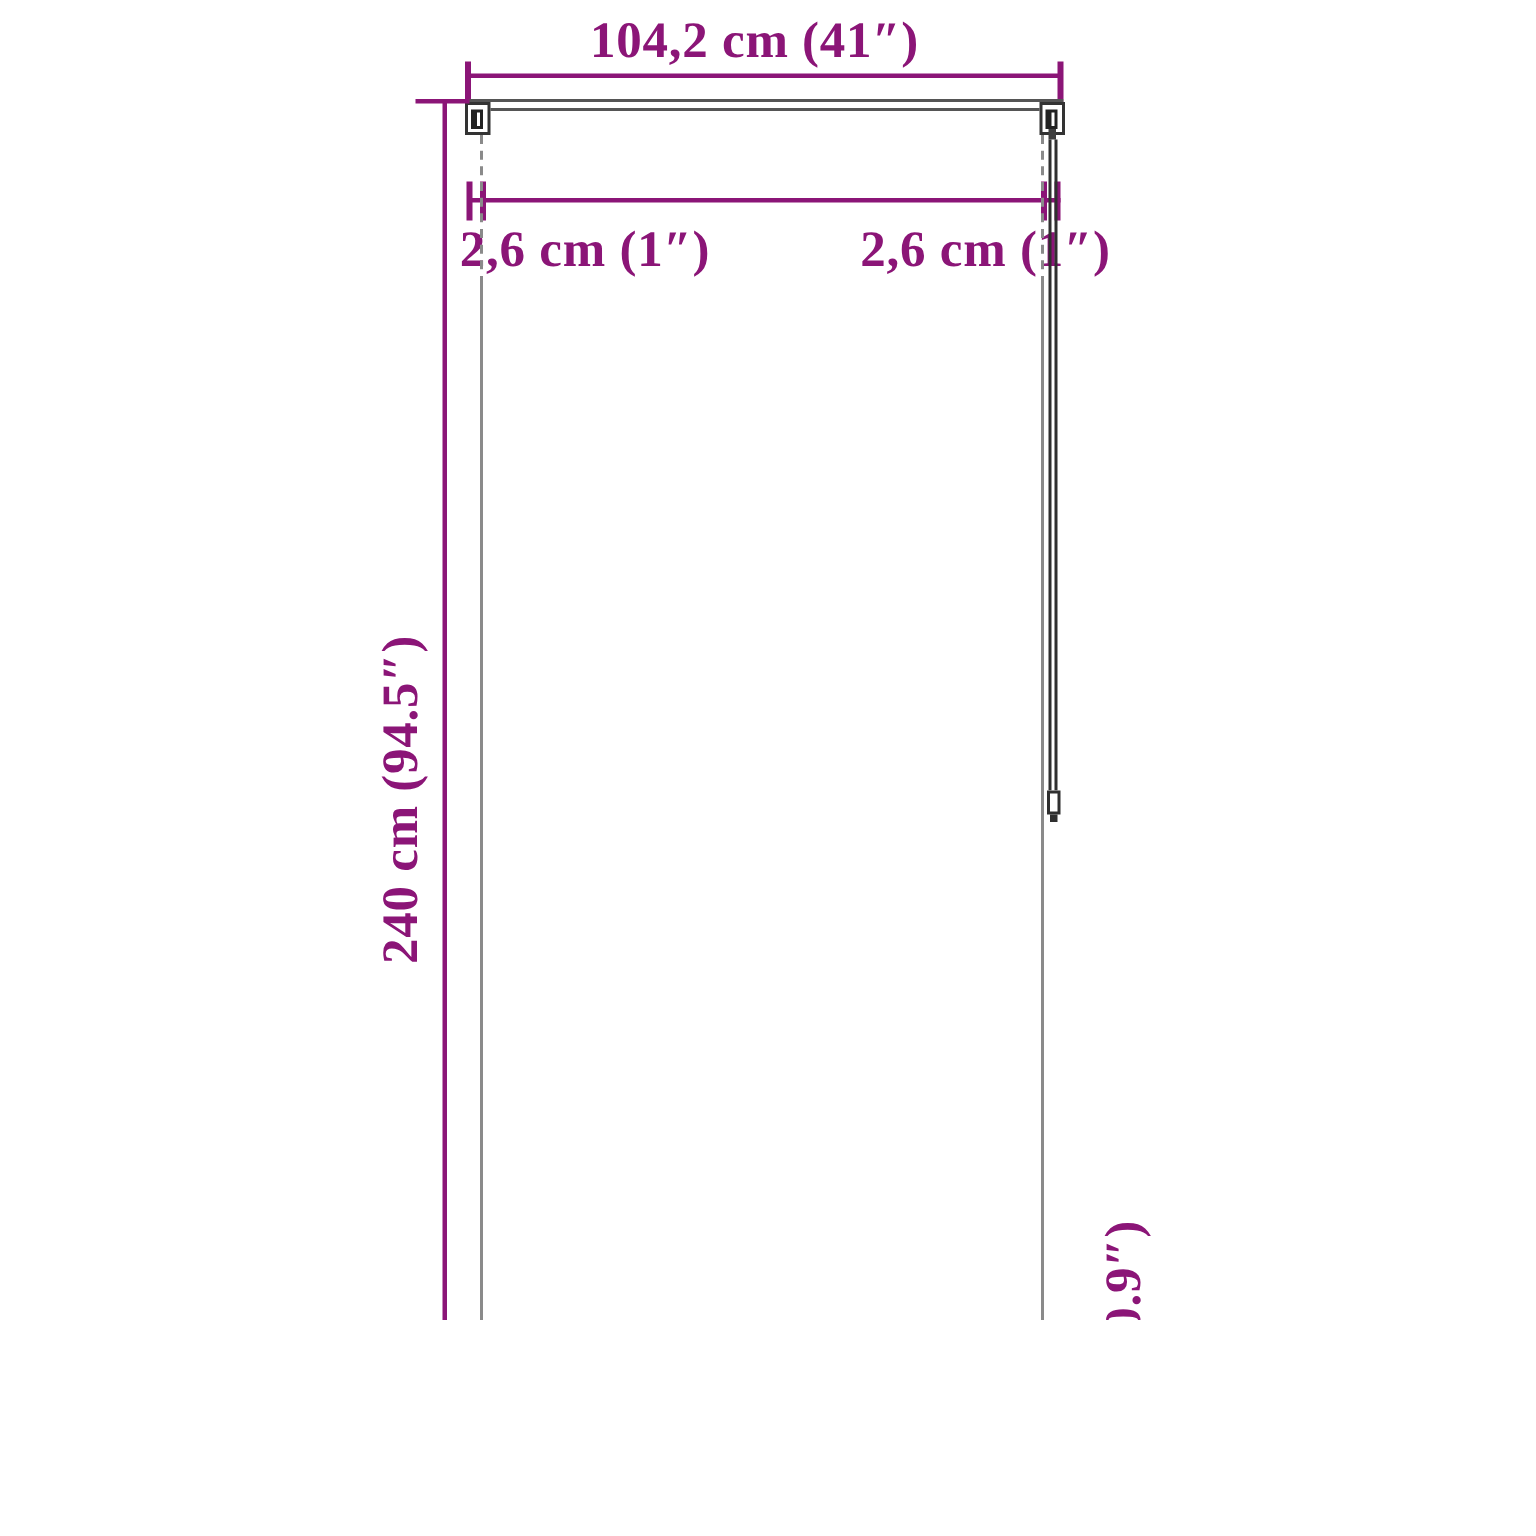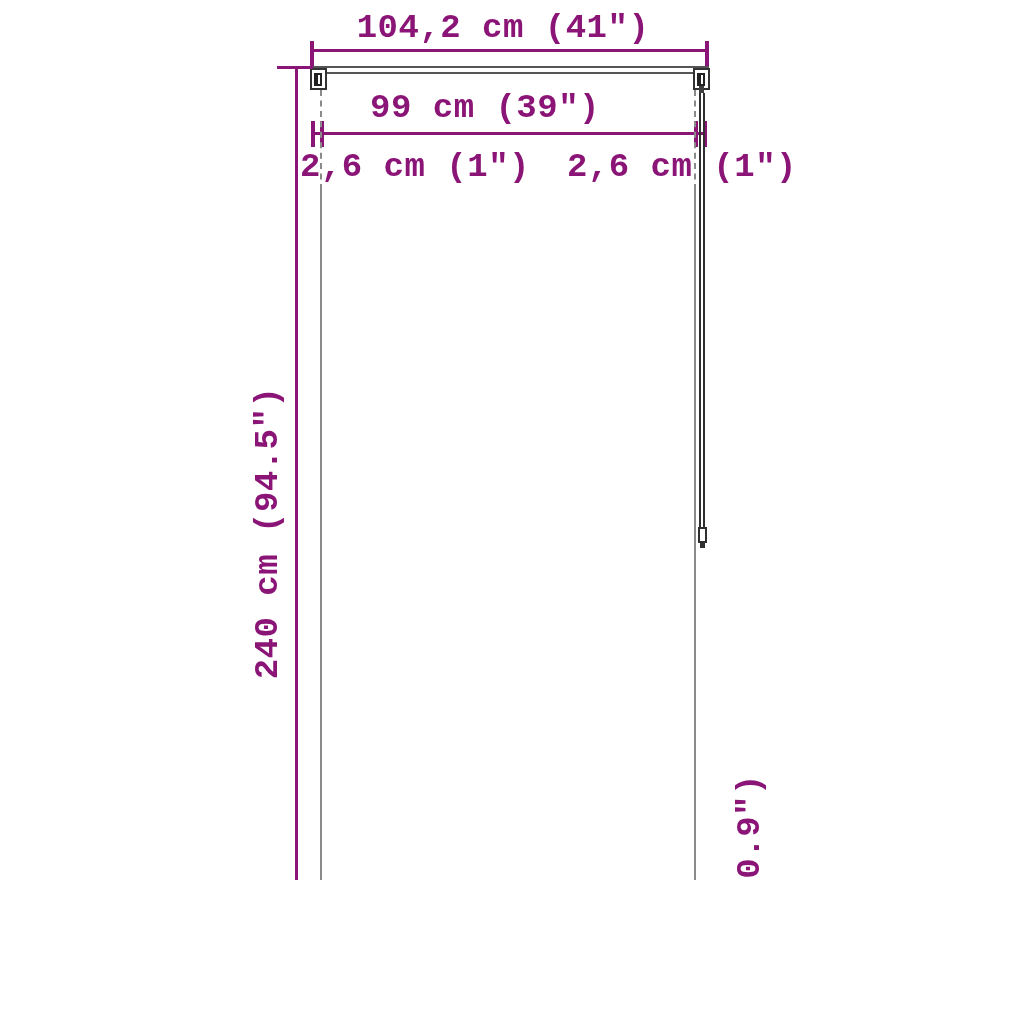--- a/index.html
+++ b/index.html
@@ -8,21 +8,21 @@
     --edge: #8a8a8a;
   }
   * { margin: 0; padding: 0; box-sizing: border-box; }
   html, body { background: #ffffff; }
   .canvas {
     position: relative;
     width: 1024px;
     height: 880px;
     background: #ffffff;
     overflow: hidden;
-    font-family: Liberation Mono, monospace;
+    font-family: Liberation Serif, serif;
   }
   .dim-label {
     position: absolute;
     color: var(--accent);
     font-size: 34px;
     font-weight: 700;
     text-align: center;
     white-space: nowrap;
     letter-spacing: 0.5px;
   }
@@ -87,21 +87,20 @@
 
   <div class="headrail"></div>
   <div class="bracket" style="left:310px; top:68px;">
     <div class="bracket-inner"></div>
   </div>
   <div class="bracket" style="left:693px; top:68px;">
     <div class="bracket-inner"></div>
   </div>
   <div class="darkline" style="left:699px; top:86px; width:5px; height:7px;"></div>
 
-  <div class="dim-label" style="left:325px; top:89px; width:320px;">99 cm (39″)</div>
   <div class="pline" style="left:313px; top:132px; width:394px; height:3px;"></div>
   <div class="pline" style="left:311px; top:121px; width:4px; height:26px;"></div>
   <div class="pline" style="left:320px; top:121px; width:4px; height:26px;"></div>
   <div class="pline" style="left:694px; top:121px; width:4px; height:26px;"></div>
   <div class="pline" style="left:703px; top:121px; width:4px; height:26px;"></div>
 
   <div class="dim-label" style="left:300px; top:148px; width:180px;">2,6 cm (1″)</div>
   <div class="dim-label" style="left:567px; top:148px; width:180px;">2,6 cm (1″)</div>
 
   <div class="pline" style="left:295px; top:67px; width:3px; height:938px;"></div>

